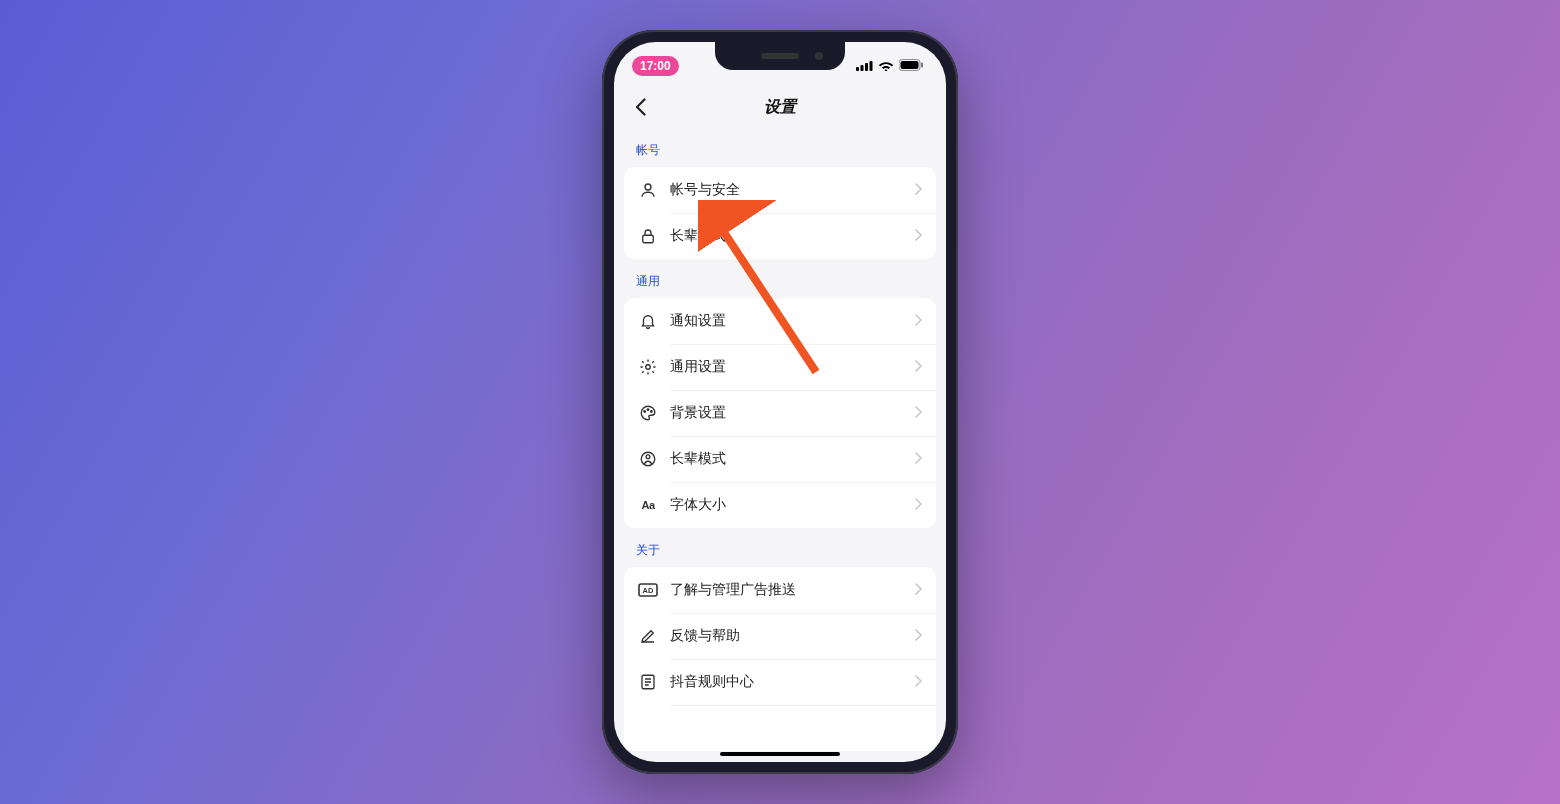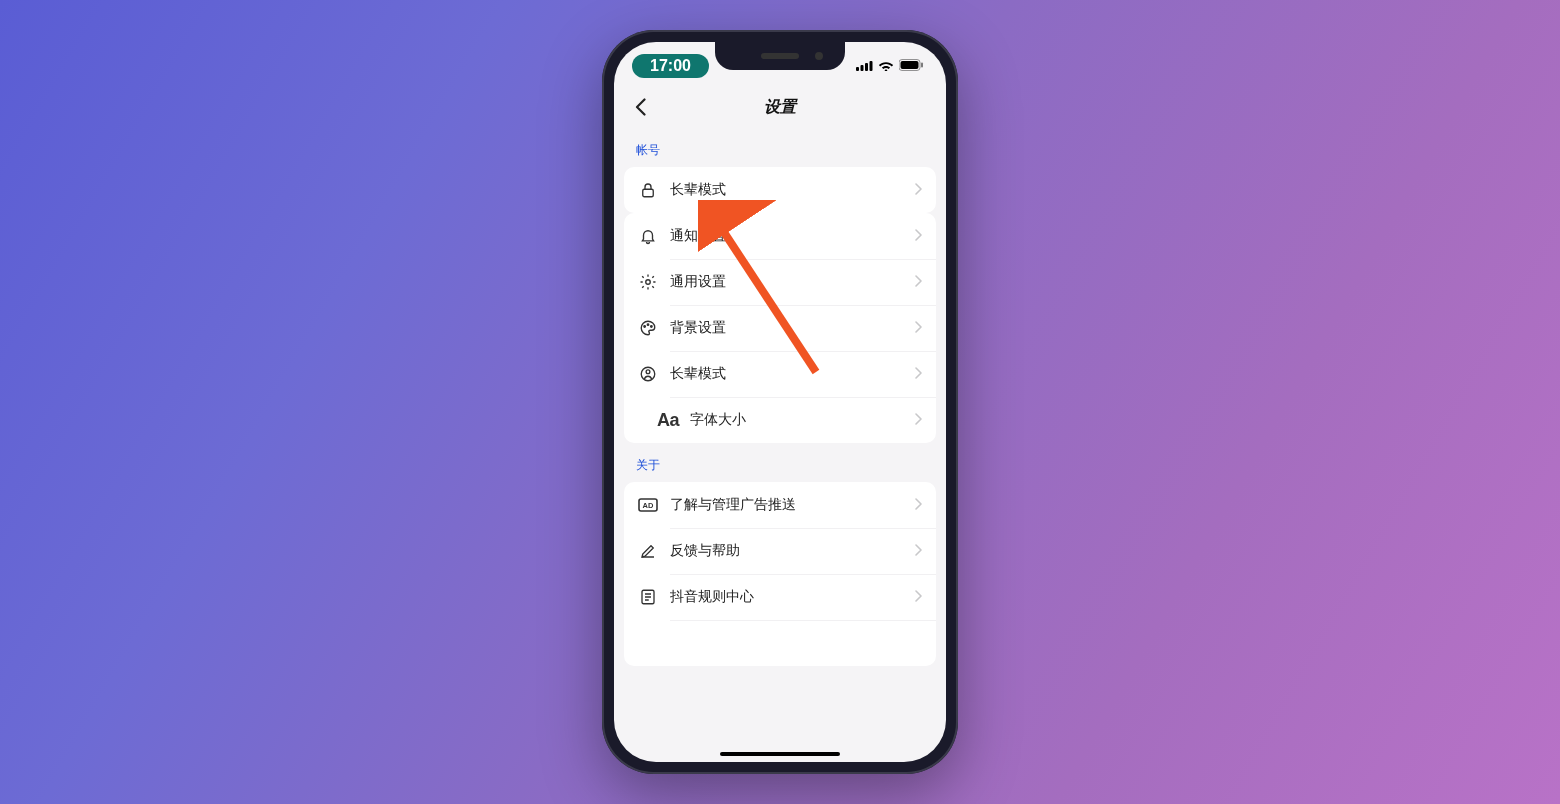--- a/index.html
+++ b/index.html
@@ -54,25 +54,25 @@
     .status-bar {
       height: 44px;
       display: flex;
       align-items: center;
       justify-content: space-between;
       padding: 0 22px 0 18px;
       position: relative;
       z-index: 5;
     }
     .status-time {
-      background: #0f766e;
+      background: #ec4899;
       color: #fff;
-      font-size: 16px;
+      font-size: 12px;
       font-weight: 600;
-      padding: 3px 18px;
+      padding: 3px 8px;
       border-radius: 12px;
       margin-top:4px;
     }
     .status-icons {
       display: flex;
       align-items: center;
       gap: 5px;
       margin-top:4px;
     }
     .nav-bar {
@@ -155,21 +155,21 @@
     .arrow-annotation{
       position:absolute;
       top:158px;
       left:84px;
       width:130px;
       height:180px;
       z-index:20;
       pointer-events:none;
     }
     .aa-font{
-      font-size:18px;font-weight:700;color:#333;letter-spacing:-0.5px;margin-left:20px;
+      font-size:11px;font-weight:700;color:#333;letter-spacing:-0.5px;
     }
   </style>
 </head>
 <body>
 
 <div class="phone-frame">
   <div class="phone-screen">
     <div class="notch">
         <div class="notch-bar"></div>
       </div>
@@ -211,31 +211,44 @@
       <div class="nav-title">设置</div>
     </div>
 
     <div class="content">
 
       <div class="section-header">帐号</div>
       <div class="card">
         <div class="list-item">
           <span class="item-icon">
             <svg width="18" height="18" viewBox="0 0 24 24" fill="none" stroke="#333" stroke-width="1.8">
+                <circle cx="12" cy="8" r="4"></circle>
+                <path d="M4 21c0-4 4-6 8-6s8 2 8 6"></path>
+              </svg>
+          </span>
+          <span class="item-label">帐号与安全</span>
+          <span class="item-chevron"><svg width="7" height="12" viewBox="0 0 7 12">
+                <path d="M1 1l5 5-5 5" stroke="#c8c8ca" stroke-width="1.6" stroke-linecap="round" stroke-linejoin="round" fill="none"></path>
+              </svg></span>
+        </div>
+        <div class="list-item">
+          <span class="item-icon">
+            <svg width="18" height="18" viewBox="0 0 24 24" fill="none" stroke="#333" stroke-width="1.8">
                 <rect x="5" y="11" width="14" height="10" rx="2"></rect>
                 <path d="M8 11V8a4 4 0 018 0v3"></path>
               </svg>
           </span>
           <span class="item-label">长辈模式</span>
           <span class="item-chevron"><svg width="7" height="12" viewBox="0 0 7 12">
                 <path d="M1 1l5 5-5 5" stroke="#c8c8ca" stroke-width="1.6" stroke-linecap="round" stroke-linejoin="round" fill="none"></path>
               </svg></span>
         </div>
       </div>
 
+      <div class="section-header">通用</div>
       <div class="card">
         <div class="list-item">
           <span class="item-icon">
             <svg width="18" height="18" viewBox="0 0 24 24" fill="none" stroke="#333" stroke-width="1.8">
                 <path d="M6 16V11a6 6 0 1112 0v5l1.5 2.5h-15L6 16z"></path>
                 <path d="M10 20a2 2 0 004 0"></path>
               </svg>
           </span>
           <span class="item-label">通知设置</span>
           <span class="item-chevron"><svg width="7" height="12" viewBox="0 0 7 12">

